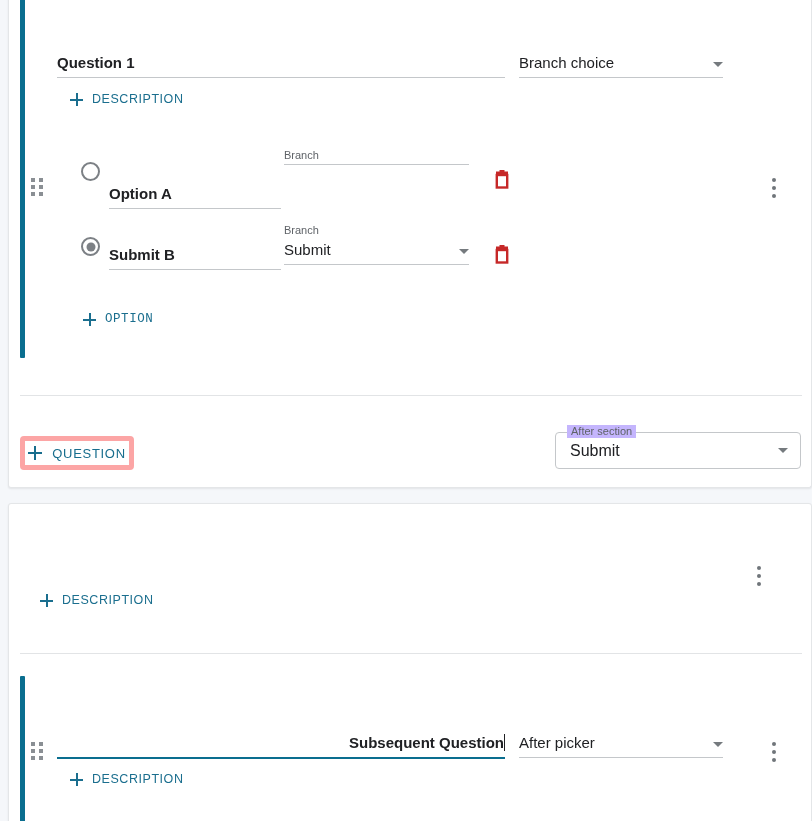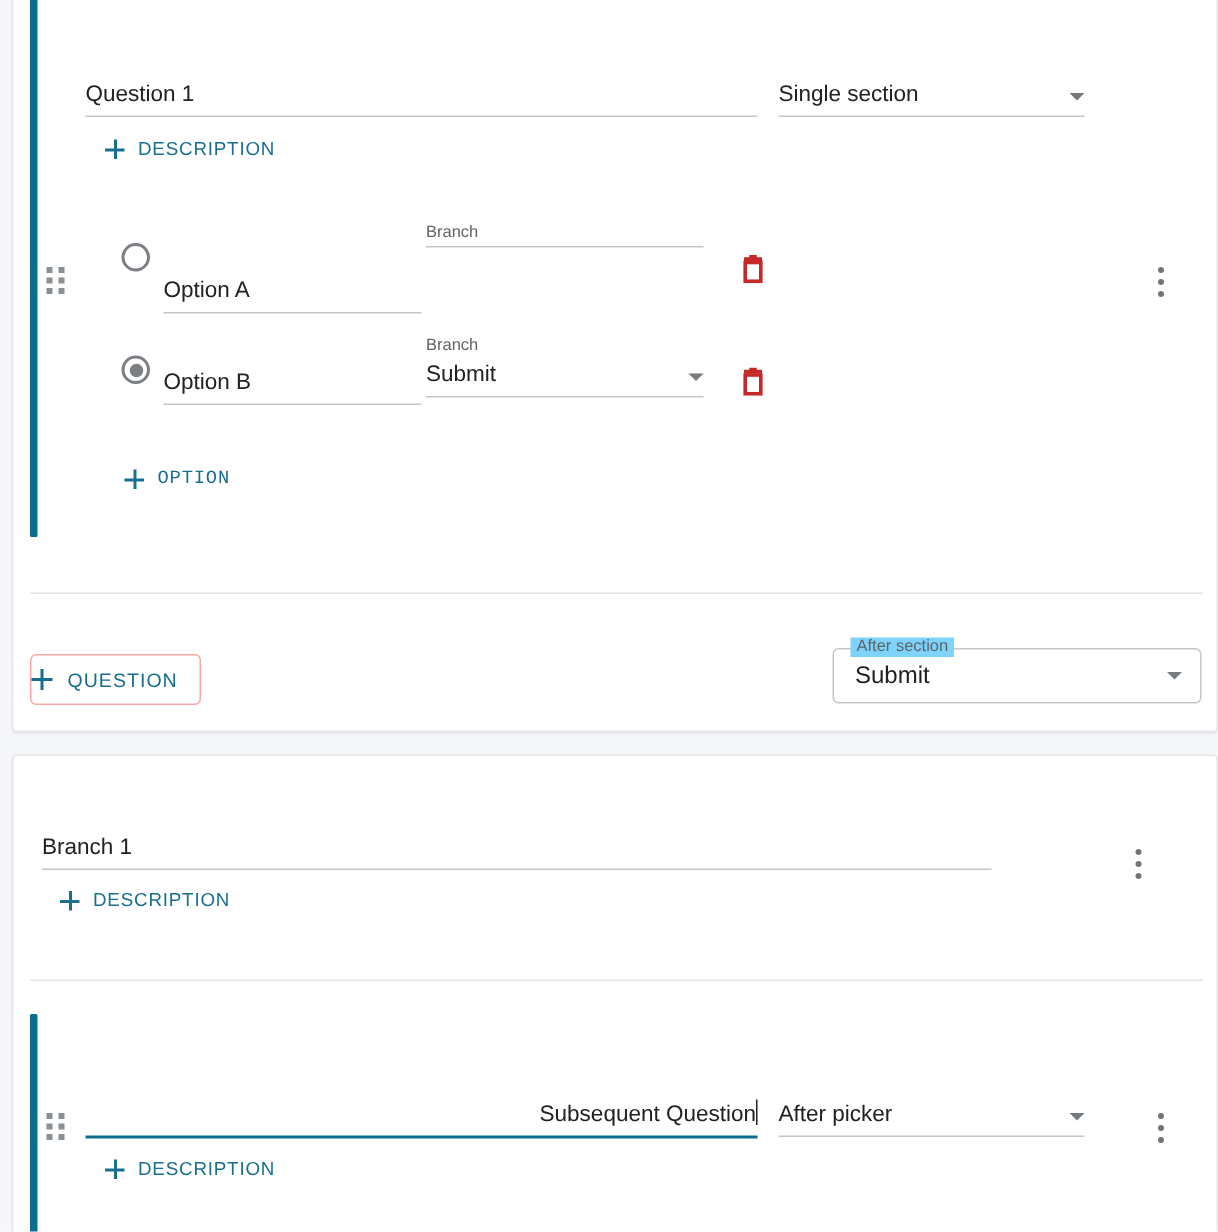--- a/index.html
+++ b/index.html
@@ -35,21 +35,21 @@
   }
   .drag-handle i { display: block; width: 4px; height: 4px; background: #8a8f94; }
 
   .kebab {
     position: absolute; width: 4px; height: 20px; cursor: pointer;
     display: flex; flex-direction: column; justify-content: space-between; align-items: center;
   }
   .kebab i { display: block; width: 4px; height: 4px; background: #70757a; border-radius: 50%; }
 
   
-  .field { position: absolute; }
+  .field { position: absolute; font-weight: bold; }
   .field .val {
     font-size: 15px; color: #202124; line-height: 22px; white-space: nowrap;
     padding-bottom: 3px;
   }
   .field .bar { height: 1px; background: #c4c7ca; width: 100%; }
   .field.focused .bar { height: 2px; background: #0a6e8f; }
   .field.focused .val::after {
     content: ""; display: inline-block; width: 1px; height: 17px;
     background: #202124; vertical-align: -3px; margin-left: 0px;
   }
@@ -66,41 +66,41 @@
     width: 0; height: 0; border-left: 5px solid transparent; border-right: 5px solid transparent;
     border-top: 5px solid #757a7e; margin-bottom: 7px;
   }
 
   
   .osel {
     position: absolute; border: 1px solid #c4c7ca; border-radius: 4px;
     display: flex; align-items: center; justify-content: space-between; padding: 0 12px 0 14px;
   }
   .osel .olabel {
-    position: absolute; top: -8px; left: 11px; background: #7dd3fc;
+    position: absolute; top: -8px; left: 11px; background: #c4b5fd;
     padding: 0 4px; font-size: 11px; color: #5f6368; line-height: 13px;
   }
   .osel .oval { font-size: 16px; color: #202124; }
 
   
   .linkbtn {
     position: absolute; display: flex; align-items: center; gap: 9px;
     color: #1a6e8e; cursor: pointer; user-select: none;
   }
   .linkbtn .plus { position: relative; width: 13px; height: 13px; }
   .linkbtn .plus::before, .linkbtn .plus::after {
     content: ""; position: absolute; background: #1a6e8e;
   }
   .linkbtn .plus::before { left: 0; top: 6px; width: 13px; height: 2px; }
   .linkbtn .plus::after { top: 0; left: 6px; width: 2px; height: 13px; }
   .linkbtn .ltext { font-size: 12.5px; letter-spacing: 0.55px; color: #1a6e8e; }
 
   .outlinebtn {
-    position: absolute; display: flex; align-items: center; gap: 10px;
-    border: 1px solid #fca5a5; border-radius: 4px; color: #176d8d; cursor: pointer;
+    position: absolute; display: flex; align-items: center; justify-content: center; gap: 10px;
+    border: 5px solid #fca5a5; border-radius: 4px; color: #176d8d; cursor: pointer;
     background: #ffffff; user-select: none;
   }
   .outlinebtn .plus { position: relative; width: 14px; height: 14px; }
   .outlinebtn .plus::before, .outlinebtn .plus::after { content: ""; position: absolute; background: #176d8d; }
   .outlinebtn .plus::before { left: 0; top: 6px; width: 14px; height: 2px; }
   .outlinebtn .plus::after { top: 0; left: 6px; width: 2px; height: 14px; }
   .outlinebtn .btext { font-size: 13px; letter-spacing: 0.7px; }
 
   
   .radio {
@@ -144,21 +144,21 @@
           <i></i>
       </div>
 
       <div class="field" style="left:48px; top:172px; width:448px;">
         <div class="val">Question 1</div>
         <div class="bar"></div>
       </div>
 
       <div class="sel" style="left:510px; top:172px; width:204px;">
         <div class="row">
-          <div class="val">Single section</div>
+          <div class="val">Branch choice</div>
           <div class="caret"></div>
         </div>
         <div class="bar"></div>
       </div>
 
       <div class="linkbtn" style="left:61px; top:212px;">
         <span class="plus"></span>
         <span class="ltext">DESCRIPTION</span>
       </div>
 
@@ -178,21 +178,21 @@
         <svg width="18" height="20" viewBox="0 0 18 20">
           <rect x="3" y="1.5" width="12" height="2.6" fill="#c62828"></rect>
           <rect x="6.5" y="0" width="5" height="2" fill="#c62828"></rect>
           <rect x="3.8" y="5" width="10.4" height="12.5" fill="none" stroke="#c62828" stroke-width="2.4"></rect>
         </svg>
       </div>
 
       <div class="radio checked" style="left:72px; top:357px;"></div>
 
       <div class="field" style="left:100px; top:364px; width:172px;">
-        <div class="val">Option B</div>
+        <div class="val">Submit B</div>
         <div class="bar"></div>
       </div>
 
       <div class="sel" style="left:275px; top:344px; width:185px;">
         <div class="flabel">Branch</div>
         <div class="row">
           <div class="val">Submit</div>
           <div class="caret"></div>
         </div>
         <div class="bar"></div>
@@ -221,24 +221,20 @@
 
     <div class="osel" style="left:546px; top:552px; width:246px; height:37px;">
       <span class="olabel">After section</span>
       <span class="oval">Submit</span>
       <span class="caret" style="margin-bottom:0;"></span>
     </div>
   </div>
 
   <div class="card" id="card-branch">
 
-    <div class="field" style="left:19px; top:50px; width:633px;">
-      <div class="val">Branch 1</div>
-      <div class="bar"></div>
-    </div>
 
     <div class="kebab" style="left:748px; top:62px;">
       <i></i>
         <i></i>
         <i></i>
     </div>
 
     <div class="linkbtn" style="left:31px; top:89px;">
       <span class="plus"></span>
       <span class="ltext">DESCRIPTION</span>

